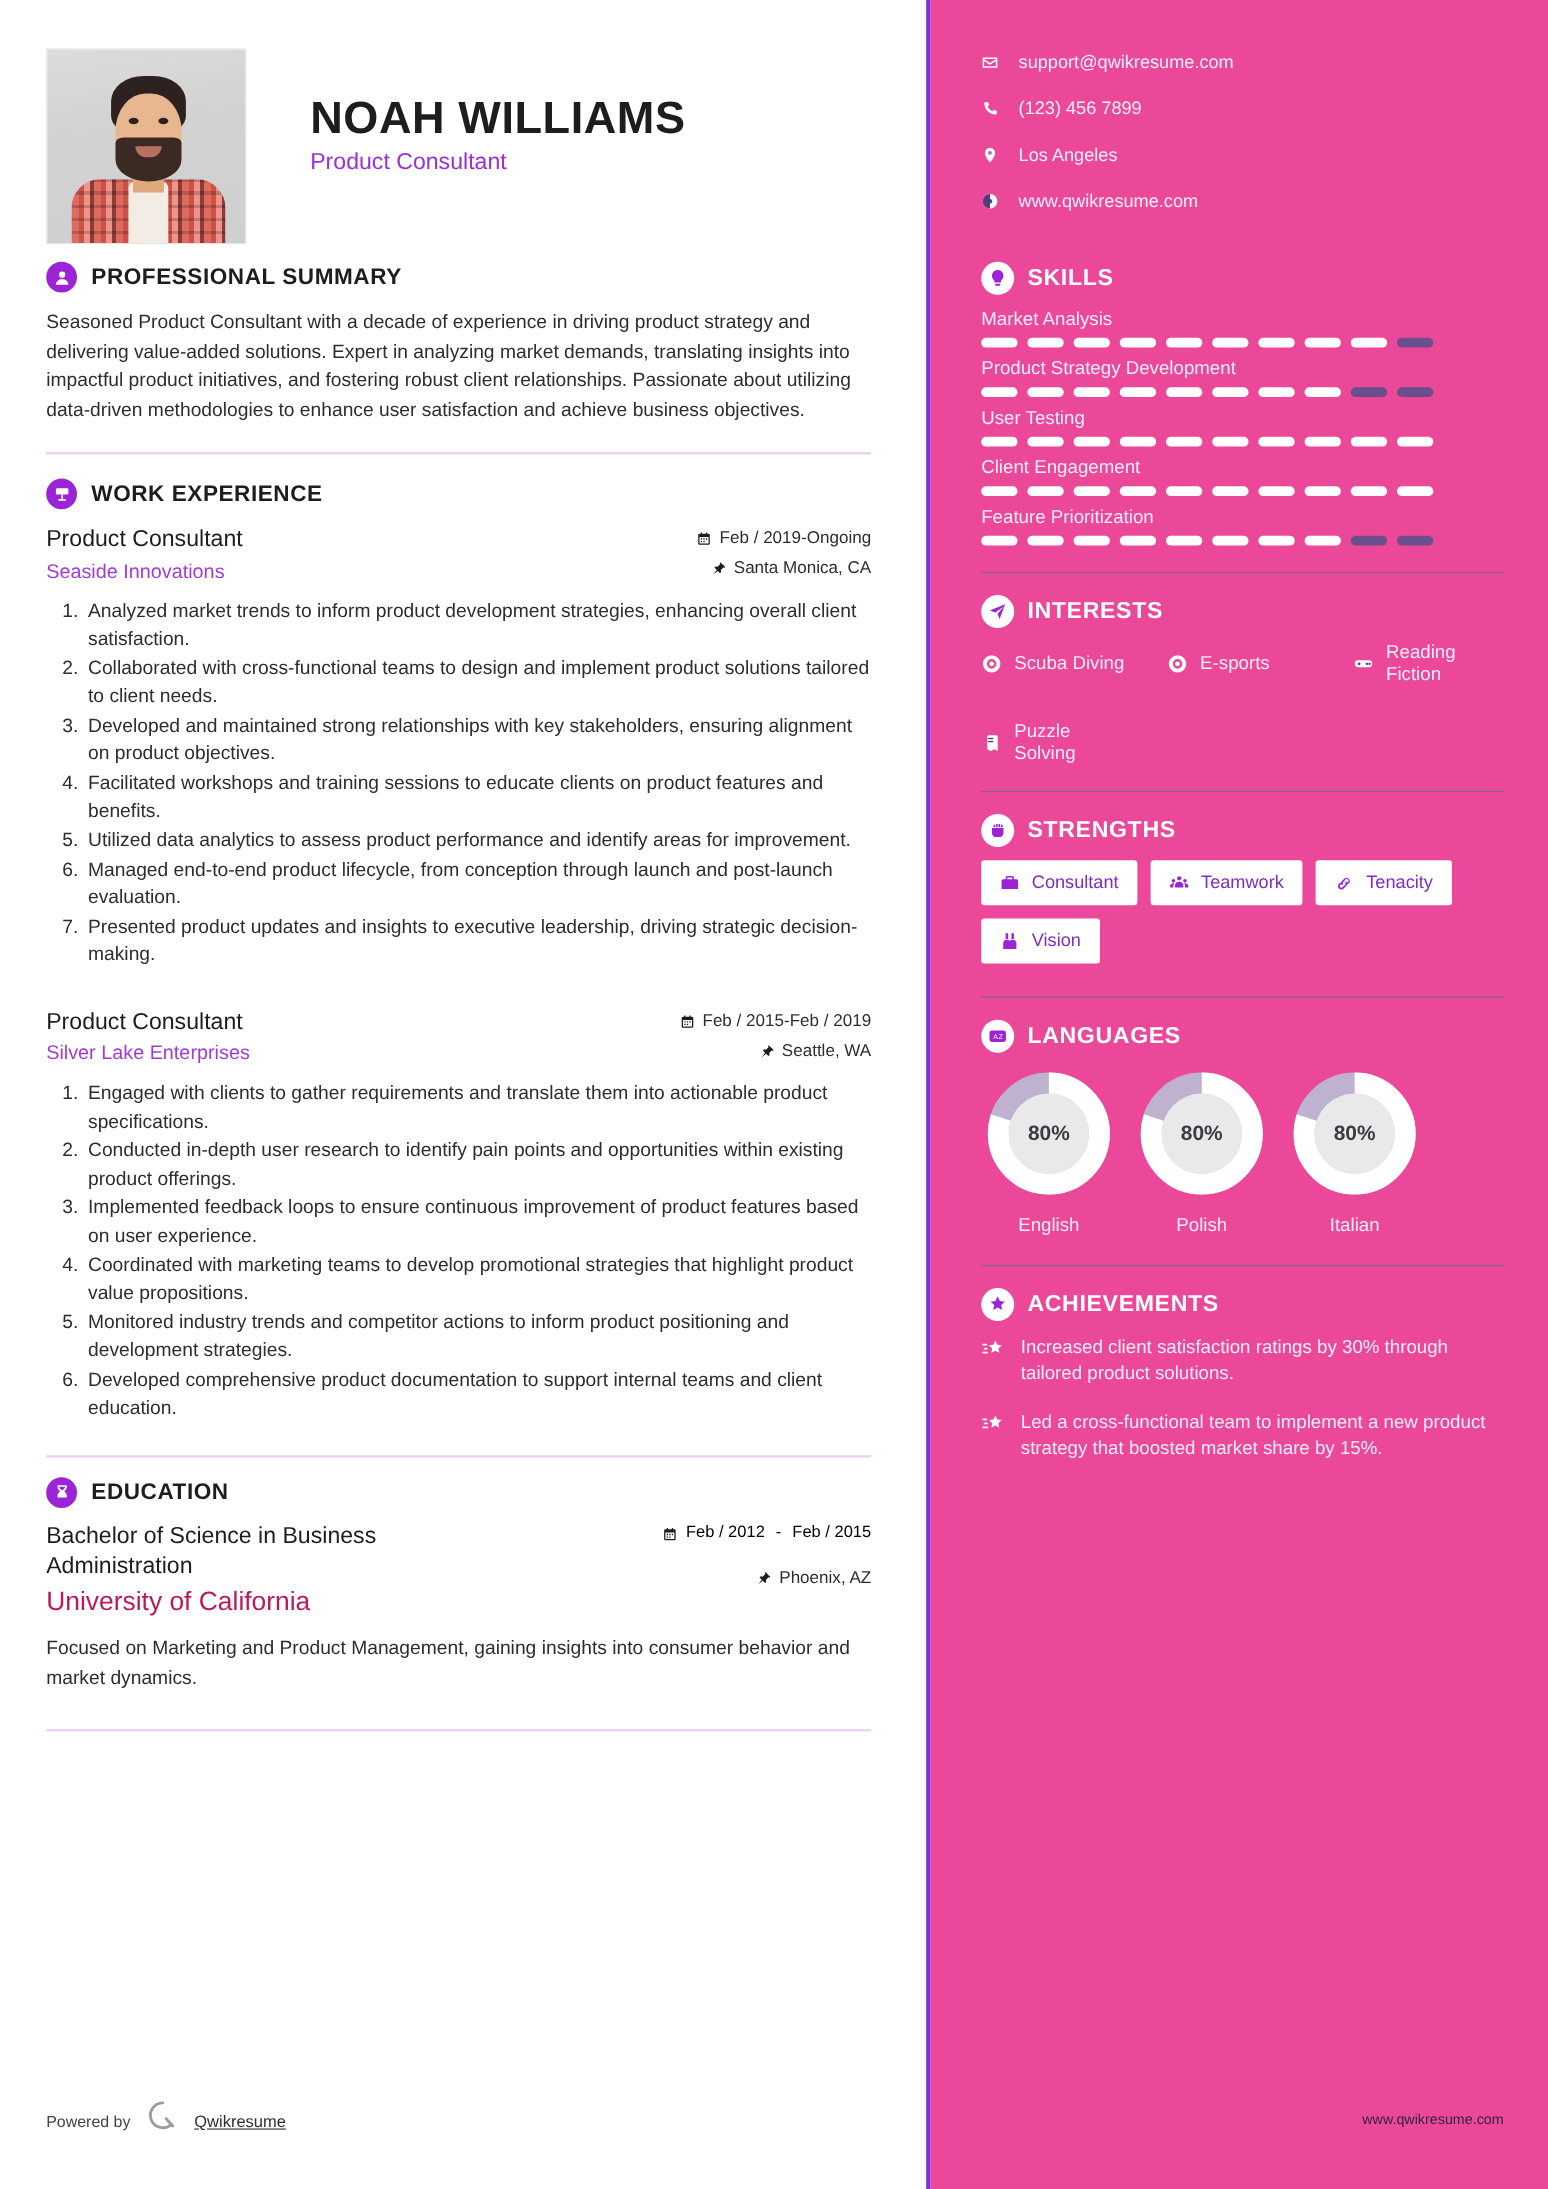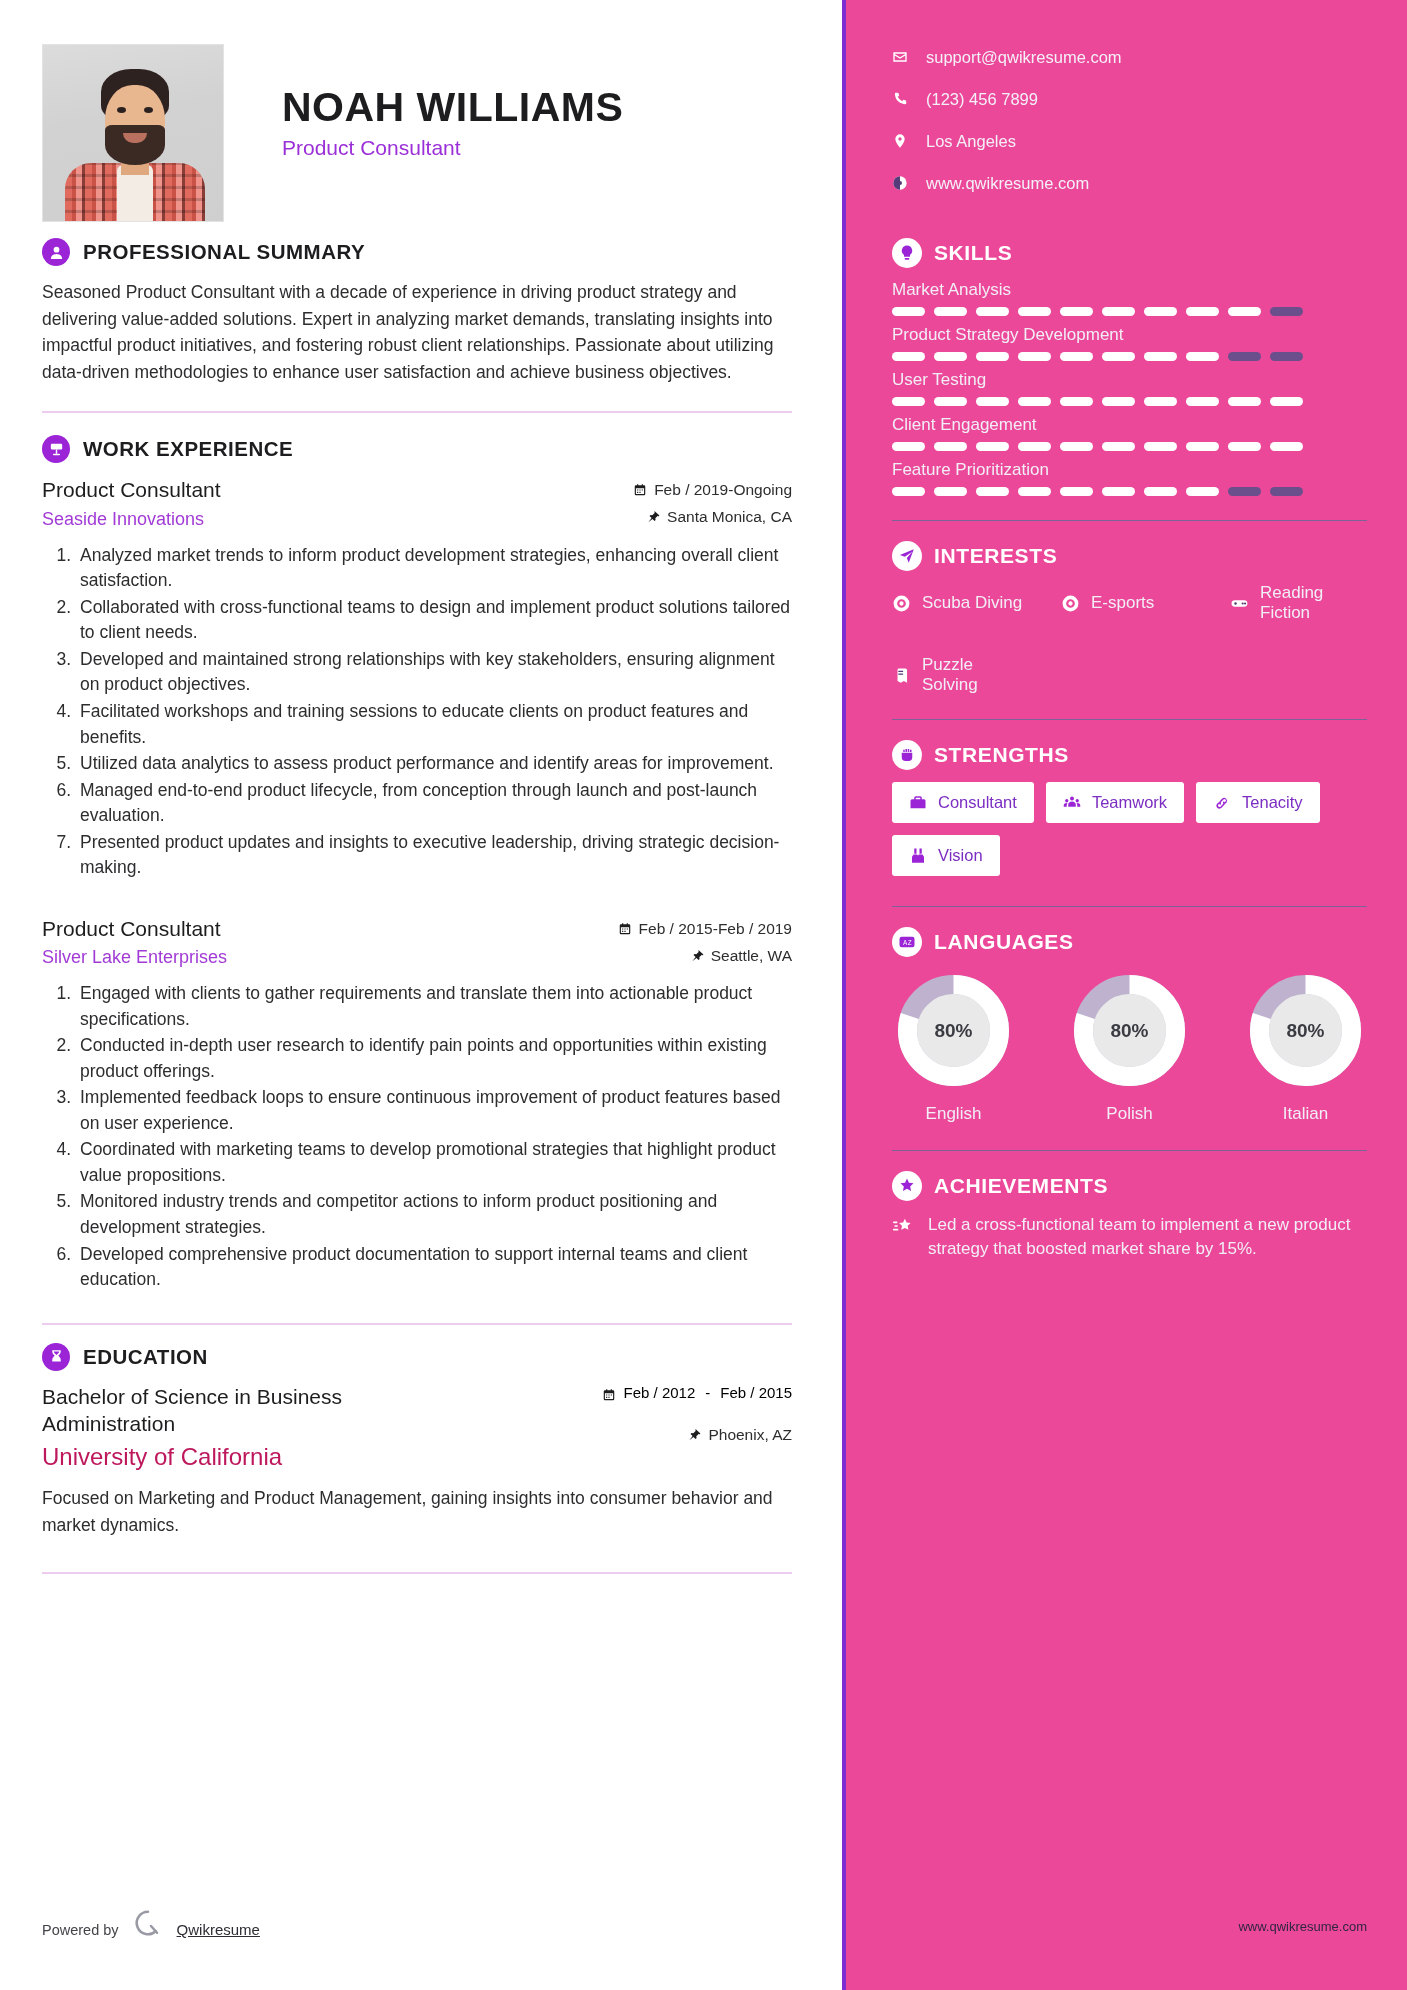--- a/index.html
+++ b/index.html
@@ -117,21 +117,21 @@
   .interest span { font-size: 17px; color: #f2eef6; }
 
   .strengths { display: flex; flex-wrap: wrap; gap: 12px; }
   .strength {
     background: #ffffff; border-radius: 3px;
     padding: 11px 17px; display: flex; align-items: center; gap: 11px;
   }
   .strength svg { width: 18px; height: 18px; fill: #9b24d6; flex: 0 0 auto; }
   .strength span { font-size: 16.5px; color: #7c2ec2; }
 
-  .langs { display: flex; gap: 28px; justify-content: space-between; margin-top: 6px; }
+  .langs { display: flex; gap: 16px; justify-content: flex-start; margin-top: 6px; }
   .lang { width: 123px; text-align: center; }
   .ring-wrap { position: relative; width: 123px; height: 123px; }
   .ring-wrap svg { transform: rotate(-90deg); }
   .ring-txt {
     position: absolute; inset: 0; display: flex; align-items: center; justify-content: center;
     font-size: 19px; font-weight: 700; color: #3b3b42;
   }
   .lang-name { font-size: 17px; color: #f2eef6; margin-top: 12px; }
 
   .achv { display: flex; gap: 14px; margin-bottom: 20px; }
@@ -559,19 +559,28 @@
         </span>
         <span class="rsec-title">ACHIEVEMENTS</span>
       </div>
       <div class="achv">
         <svg viewBox="0 0 24 24">
             <path d="M14 3l1.9 4 4.4.6-3.2 3.1.8 4.4-3.9-2.1-3.9 2.1.8-4.4L7.7 7.6 12.1 7 14 3z"></path>
             <rect x="1" y="6" width="5" height="1.8" rx=".9"></rect>
             <rect x="2.5" y="10" width="4" height="1.8" rx=".9"></rect>
             <rect x="1" y="14" width="6" height="1.8" rx=".9"></rect>
           </svg>
+        <p>Increased client satisfaction ratings by 30% through tailored product solutions.</p>
+      </div>
+      <div class="achv">
+        <svg viewBox="0 0 24 24">
+            <path d="M14 3l1.9 4 4.4.6-3.2 3.1.8 4.4-3.9-2.1-3.9 2.1.8-4.4L7.7 7.6 12.1 7 14 3z"></path>
+            <rect x="1" y="6" width="5" height="1.8" rx=".9"></rect>
+            <rect x="2.5" y="10" width="4" height="1.8" rx=".9"></rect>
+            <rect x="1" y="14" width="6" height="1.8" rx=".9"></rect>
+          </svg>
         <p>Led a cross-functional team to implement a new product strategy that boosted market share by 15%.</p>
       </div>
     </div>
 
     <div class="rfooter">www.qwikresume.com</div>
   </div>
 </div>
 
 </body></html>

